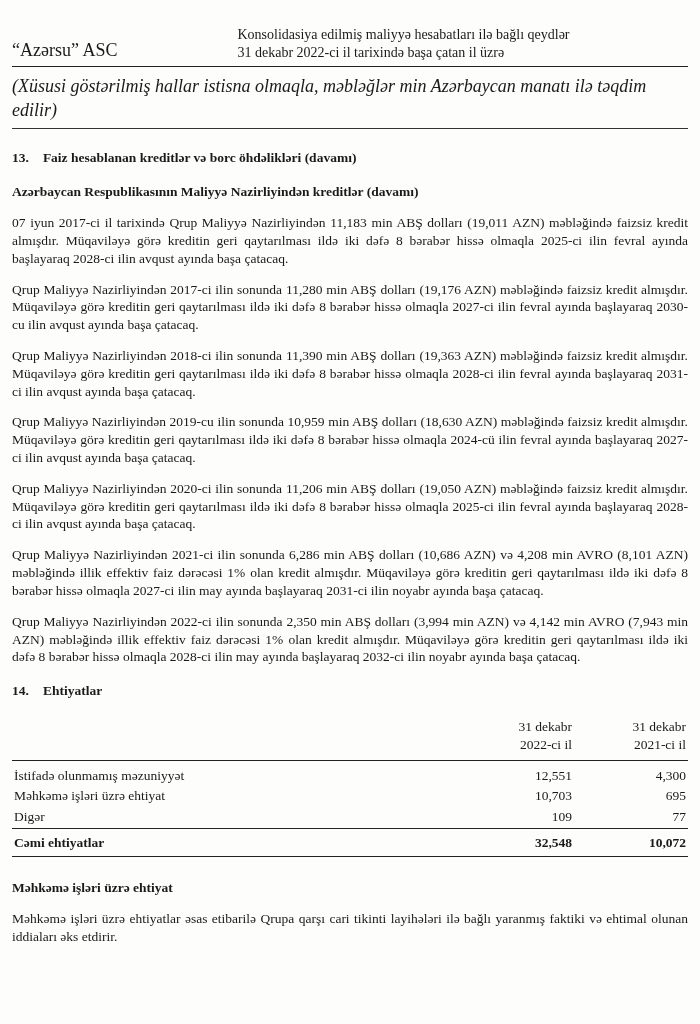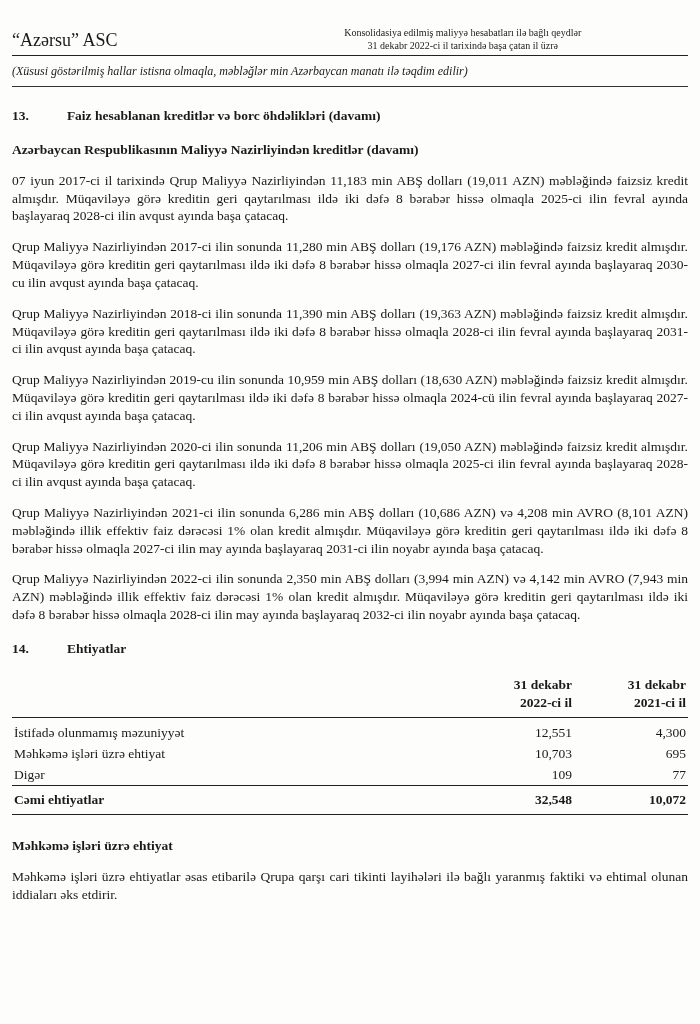--- a/index.html
+++ b/index.html
@@ -28,40 +28,40 @@
     justify-content: space-between;
     align-items: flex-end;
     border-bottom: 1.5px solid #222;
     padding-bottom: 3px;
   }
   .header .company {
     font-size: 18px;
     white-space: nowrap;
   }
   .header .title-block {
-    text-align: center;
+    text-align: left;
     flex: 1;
     padding-left: 120px;
-    font-size: 10px;
+    font-size: 14px;
   }
   .header .title-block div {
     white-space: nowrap;
   }
 
   .note-line {
     font-style: italic;
-    font-size: 12px;
+    font-size: 18px;
     padding: 8px 0 6px 0;
     border-bottom: 1px solid #333;
   }
 
   
   .section-heading {
     display: flex;
-    gap: 38px;
+    gap: 14px;
     font-weight: bold;
     margin-top: 20px;
     margin-bottom: 6px;
   }
   .sub-heading {
     font-weight: bold;
     margin-top: 16px;
     margin-bottom: 4px;
   }
   .para {
@@ -70,21 +70,21 @@
   }
 
   
   .fin-table {
     width: 100%;
     border-collapse: collapse;
     margin-top: 16px;
     font-size: 13.5px;
   }
   .fin-table th {
-    font-weight: bold;
+    font-weight: normal;
     text-align: right;
     vertical-align: bottom;
     padding: 2px 2px 6px 2px;
     white-space: nowrap;
   }
   .fin-table th.label-col {
     text-align: left;
   }
   .fin-table td {
     padding: 1.5px 2px;

